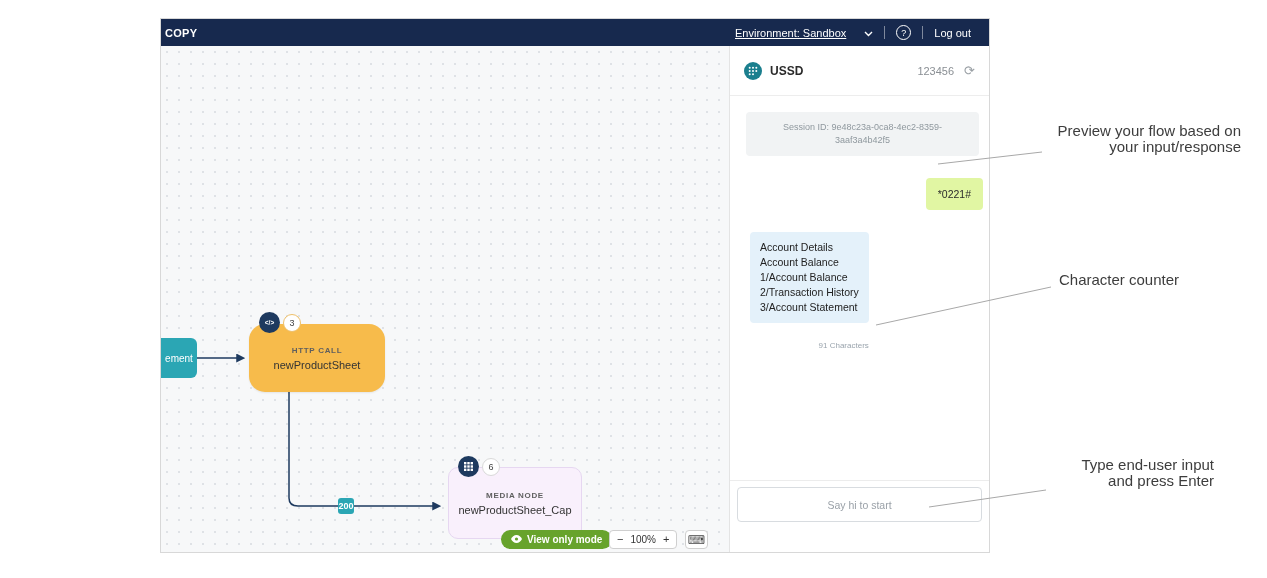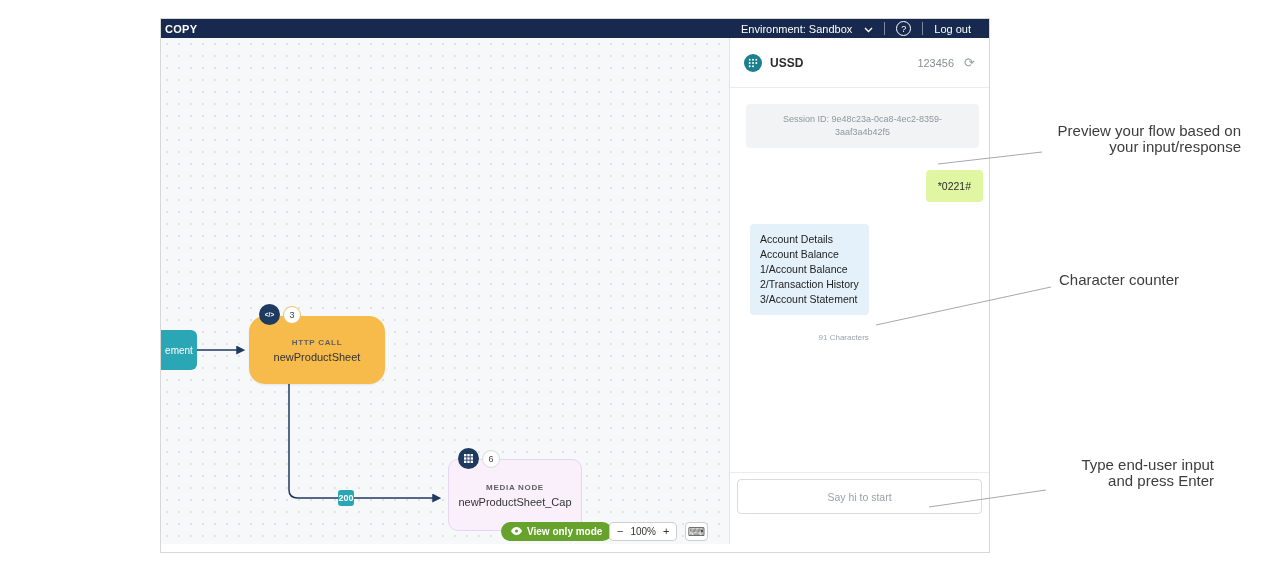--- a/index.html
+++ b/index.html
@@ -4,25 +4,25 @@
 <style>
   * { margin:0; padding:0; box-sizing:border-box; }
   html,body { background:#ffffff; font-family:"Liberation Sans", sans-serif; }
   .page { position:relative; width:1267px; height:578px; background:#fff; overflow:hidden; }
 
   
   .app { position:absolute; left:160px; top:18px; width:830px; height:535px;
          background:#fff; border:1px solid #d8d8d8; }
 
   
-  .topbar { height:19px; background:#17294e; display:flex; align-items:center;
+  .topbar { height:27px; background:#17294e; display:flex; align-items:center;
             padding:0 18px 0 4px; color:#fff; font-size:11px; }
   .flowname { font-weight:bold; letter-spacing:.3px; }
   .tb-right { margin-left:auto; display:flex; align-items:center; gap:11px; }
-  .envsel { display:flex; align-items:flex-start; gap:12px; cursor:pointer; }
+  .envsel { display:flex; align-items:flex-start; gap:18px; cursor:pointer;text-decoration:underline; }
   .sep { width:1px; height:13px; background:rgba(255,255,255,.45); }
   .helpbtn { width:15px; height:15px; border:1px solid #fff; border-radius:50%;
              display:flex; align-items:center; justify-content:center; font-size:9px; cursor:pointer; }
   .logout { cursor:pointer; }
 
   .app-body { display:flex; height:calc(100% - 27px); }
 
   
   .canvas { flex:1; position:relative; overflow:hidden; background:#f7f8f9;
             background-image:radial-gradient(#dfe2e6 1px, transparent 1.2px);

